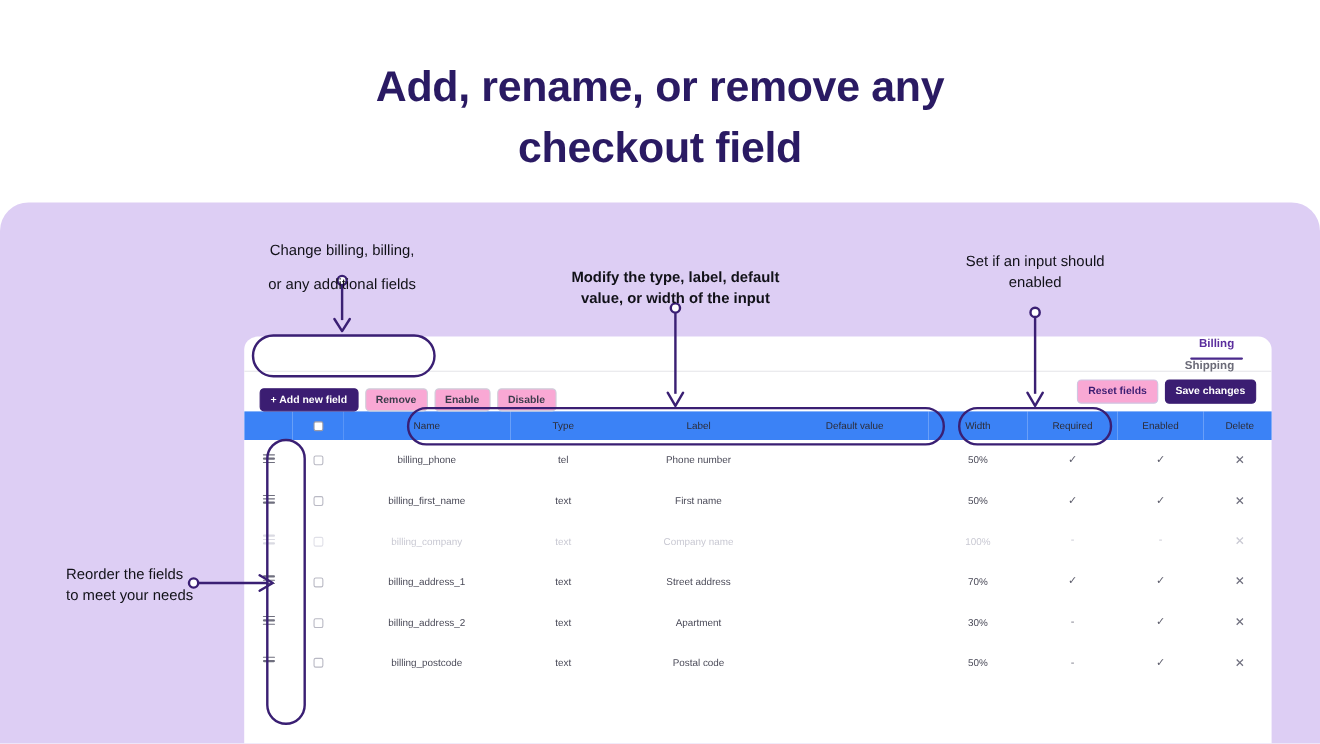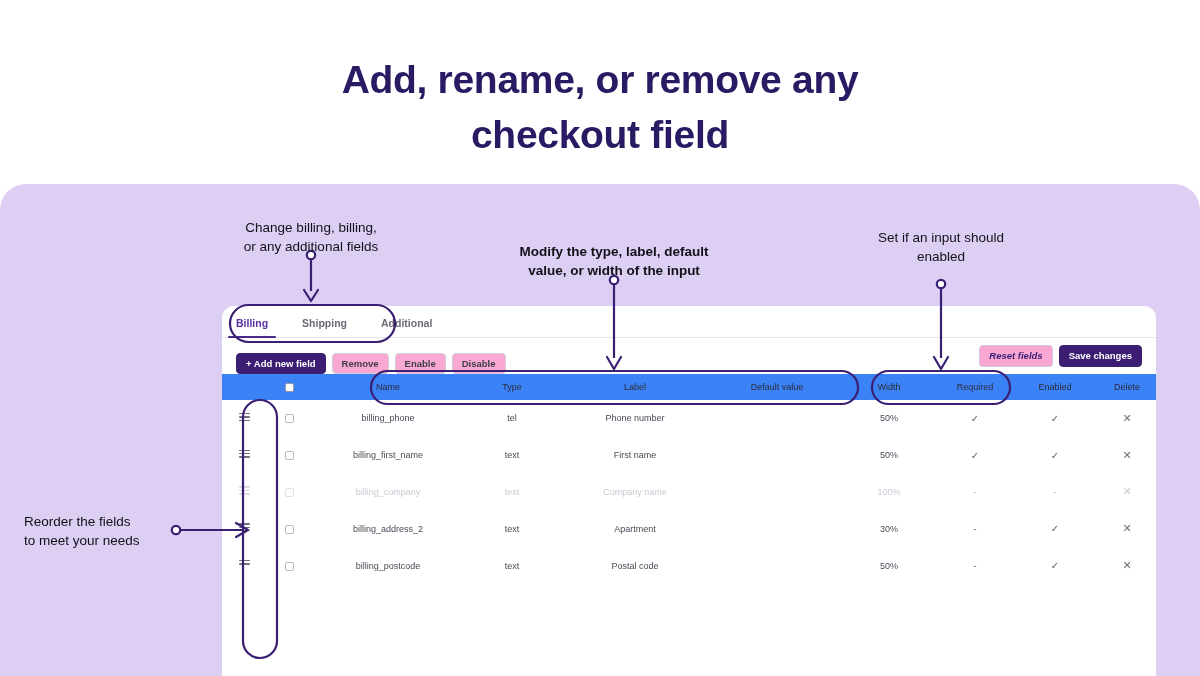--- a/index.html
+++ b/index.html
@@ -22,21 +22,21 @@
     background:#ddcef4;border-radius:26px 26px 0 0;
   }
   
   .card{
     position:absolute;left:222px;top:306px;width:934px;height:370px;
     background:#ffffff;border-radius:12px 12px 0 0;overflow:hidden;
   }
   
   .tabs{
     position:relative;height:32px;border-bottom:1px solid #e6e6ea;
-    display:flex;align-items:flex-end;padding-left:14px;box-sizing:border-box;
+    display:flex;align-items:flex-end;padding-left:14px;box-sizing:border-box;flex-direction:column;
   }
   .tab{
     font-size:10.5px;font-weight:700;color:#6b6b78;padding:0 22px 8px 0;
     margin-right:12px;position:relative;cursor:pointer;white-space:nowrap;
   }
   .tab.active{color:#5b2e9d;}
   .tab.active:after{
     content:"";position:absolute;left:-8px;right:14px;bottom:-1px;height:2.5px;
     background:#4b2a8c;border-radius:2px;
   }
@@ -46,21 +46,21 @@
     box-sizing:border-box;position:relative;
   }
   .btn{
     font-size:9.5px;font-weight:700;border-radius:4px;padding:5px 9px;
     border:1px solid #cfcfda;background:#f9a8d4;color:#3c3c4c;margin-right:6px;
     cursor:pointer;white-space:nowrap;line-height:1;
   }
   .btn.primary{background:#3b1d72;color:#fff;border-color:#3b1d72;}
   .toolbar-right{position:absolute;right:14px;top:0;height:36px;display:flex;align-items:center;}
   .toolbar-right .btn{margin-right:0;margin-left:6px;}
-  .btn.ghost{color:#3b1d72;border-color:#cfc6e2;font-style:italic;}
+  .btn.ghost{color:#3b1d72;border-color:#cfc6e2;}
   
   .tbl{width:100%;border-collapse:collapse;table-layout:fixed;}
   .tbl th{
     background:#3b82f6;font-size:9px;font-weight:400;color:#2c2c38;
     height:26px;padding:0;text-align:center;
   }
   .tbl td{
     height:36.8px;font-size:9px;color:#4a4a58;text-align:center;padding:0;
     border:0;
   }
@@ -85,21 +85,21 @@
   .dash{color:#7a7a88;font-size:10px;}
   .xmark{color:#6f6f7e;font-size:11px;}
   tr.dim td,tr.dim .tick,tr.dim .dash,tr.dim .xmark,tr.dim .pencil{color:#c9c9d3;}
   tr.dim .grip i{background:#dadae2;}
   tr.dim .cb{border-color:#e0e0e8;}
   
   .anno{
     position:absolute;color:#111118;font-size:13.5px;line-height:19px;
     text-align:center;font-weight:400;
   }
-  .anno-left{text-align:left;}
+  .anno-left{text-align:left;margin-left:36px;}
   svg.overlay{position:absolute;left:0;top:0;width:1200px;height:676px;pointer-events:none;}
 </style>
 </head>
 <body>
 
 <div class="headline">
   <span>Add, rename, or remove any</span>
   <span class="l2">checkout field</span>
 </div>
 
@@ -173,20 +173,32 @@
           <td class="c-label">Company name</td>
           <td class="c-default"></td>
           <td class="c-width">100%</td>
           <td class="c-req"><span class="dash">-</span></td>
           <td class="c-en"><span class="dash">-</span></td>
           <td class="c-del"><span class="xmark">✕</span></td>
         </tr>
         <tr>
           <td class="c-handle"><span class="grip"><i></i><i></i><i></i></span></td>
           <td class="c-check"><span class="cb"></span></td>
+          <td class="c-name">billing_address_1</td>
+          <td class="c-type">text</td>
+          <td class="c-label">Street address</td>
+          <td class="c-default"></td>
+          <td class="c-width">70%</td>
+          <td class="c-req"><span class="tick">✓</span></td>
+          <td class="c-en"><span class="tick">✓</span></td>
+          <td class="c-del"><span class="xmark">✕</span></td>
+        </tr>
+        <tr>
+          <td class="c-handle"><span class="grip"><i></i><i></i><i></i></span></td>
+          <td class="c-check"><span class="cb"></span></td>
           <td class="c-name">billing_address_2</td>
           <td class="c-type">text</td>
           <td class="c-label">Apartment</td>
           <td class="c-default"></td>
           <td class="c-width">30%</td>
           <td class="c-req"><span class="dash">-</span></td>
           <td class="c-en"><span class="tick">✓</span></td>
           <td class="c-del"><span class="xmark">✕</span></td>
         </tr>
         <tr>
@@ -225,21 +237,21 @@
 
     <circle cx="176" cy="530" r="4.2" fill="#fff"></circle>
     <path d="M180 530 H 244"></path>
     <path d="M236 523 L248 530 L236 537" stroke-linecap="round" stroke-linejoin="round"></path>
     <rect x="243" y="400" width="34" height="258" rx="17"></rect>
   </g>
 </svg>
 
 <div class="anno" style="left:186px;top:218px;width:250px;">
     <span style="display: block;">Change billing, billing,</span>
-    <span style="display: block;">or any additional fields</span>
+    <span style="display: block; margin-top: 12px;">or any additional fields</span>
   </div>
 <div class="anno" style="left:489px;top:242px;width:250px;font-weight:bold;">
     <span style="display: block;">Modify the type, label, default</span>
     <span style="display: block;">value, or width of the input</span>
   </div>
 <div class="anno" style="left:846px;top:228px;width:190px;">
     <span style="display: block;">Set if an input should</span>
     <span style="display: block;">enabled</span>
   </div>
 <div class="anno anno-left" style="left:24px;top:512px;width:170px;">

